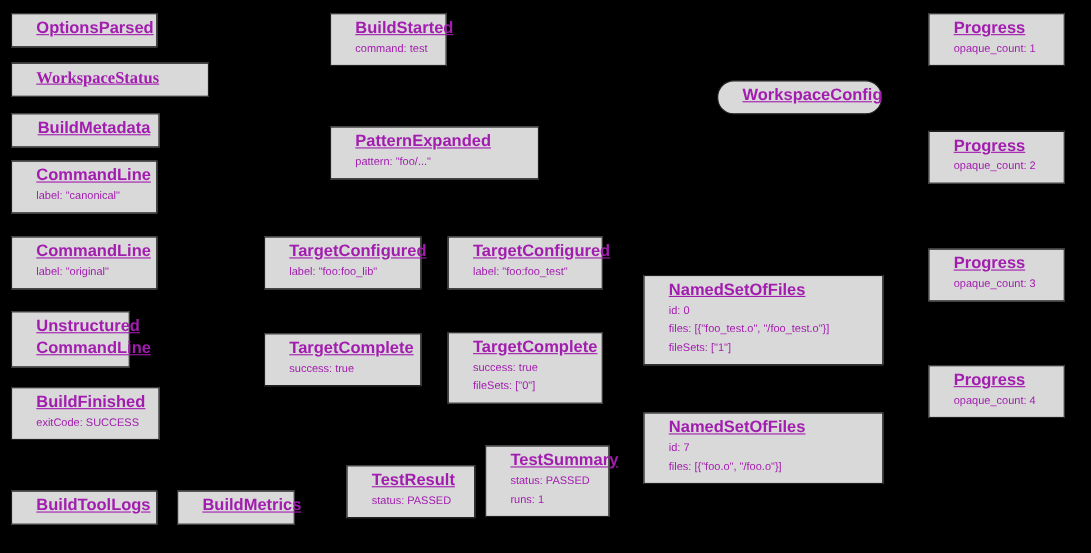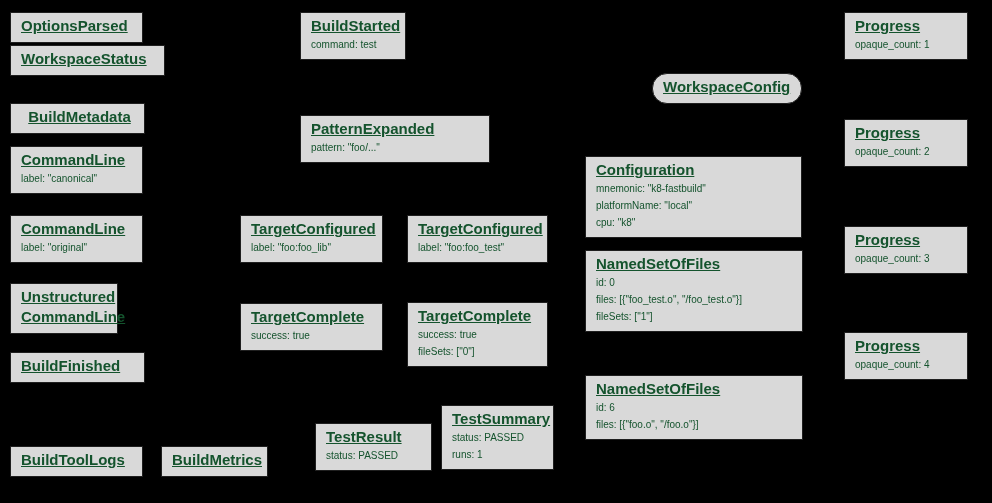--- a/index.html
+++ b/index.html
@@ -8,39 +8,39 @@
     width: 992px;
     height: 503px;
     background: #000000;
     overflow: hidden;
     font-family: "Liberation Sans", sans-serif;
   }
   .node {
     position: absolute;
     background: #d9d9d9;
     border: 1px solid #1f1f1f;
-    color: #14532d;
-    padding: 3px 6px 6px 10px;
+    color: #a21caf;
+    padding: 3px 6px 6px 22px;
     box-sizing: border-box;
   }
   .node-title {
     font-weight: bold;
     text-decoration: underline;
     font-size: 15px;
     line-height: 20px;
     white-space: pre-line;
   }
   .node-line {
     font-size: 10px;
     line-height: 17px;
     white-space: nowrap;
   }
   
   #b1  { left: 10px;  top: 12px;  width: 133px; }
-  #b2  { left: 10px;  top: 45px;  width: 155px; }
+  #b2  { left: 10px;  top: 57px;  width: 180px; font-family: Liberation Serif, serif; }
   #b3  { left: 10px;  top: 103px; width: 135px; text-align: center; }
   #b4  { left: 10px;  top: 146px; width: 133px; }
   #b5  { left: 10px;  top: 215px; width: 133px; }
   #b6  { left: 10px;  top: 283px; width: 108px; }
   #b7  { left: 10px;  top: 352px; width: 135px; }
   #b8  { left: 10px;  top: 446px; width: 133px; }
   #b9  { left: 161px; top: 446px; width: 107px; }
   #b10 { left: 300px; top: 12px;  width: 106px; }
   #b11 { left: 300px; top: 115px; width: 190px; }
   #b12 { left: 240px; top: 215px; width: 143px; }
@@ -85,20 +85,21 @@
     <div class="node-line">label: "original"</div>
   </div>
 
   <div class="node" id="b6">
     <div class="node-title">Unstructured
 CommandLine</div>
   </div>
 
   <div class="node" id="b7">
     <div class="node-title">BuildFinished</div>
+    <div class="node-line">exitCode: SUCCESS</div>
   </div>
 
   <div class="node" id="b8">
     <div class="node-title">BuildToolLogs</div>
   </div>
 
   <div class="node" id="b9">
     <div class="node-title">BuildMetrics</div>
   </div>
 
@@ -141,37 +142,31 @@
   <div class="node" id="b17">
     <div class="node-title">TestSummary</div>
     <div class="node-line">status: PASSED</div>
     <div class="node-line">runs: 1</div>
   </div>
 
   <div class="node" id="b18">
     <div class="node-title">WorkspaceConfig</div>
   </div>
 
-  <div class="node" id="b19">
-    <div class="node-title">Configuration</div>
-    <div class="node-line">mnemonic: "k8-fastbuild"</div>
-    <div class="node-line">platformName: "local"</div>
-    <div class="node-line">cpu: "k8"</div>
-  </div>
 
   <div class="node" id="b20">
     <div class="node-title">NamedSetOfFiles</div>
     <div class="node-line">id: 0</div>
     <div class="node-line">files: [{"foo_test.o", "/foo_test.o"}]</div>
     <div class="node-line">fileSets: ["1"]</div>
   </div>
 
   <div class="node" id="b21">
     <div class="node-title">NamedSetOfFiles</div>
-    <div class="node-line">id: 6</div>
+    <div class="node-line">id: 7</div>
     <div class="node-line">files: [{"foo.o", "/foo.o"}]</div>
   </div>
 
   <div class="node" id="b22">
     <div class="node-title">Progress</div>
     <div class="node-line">opaque_count: 1</div>
   </div>
 
   <div class="node" id="b23">
     <div class="node-title">Progress</div>

